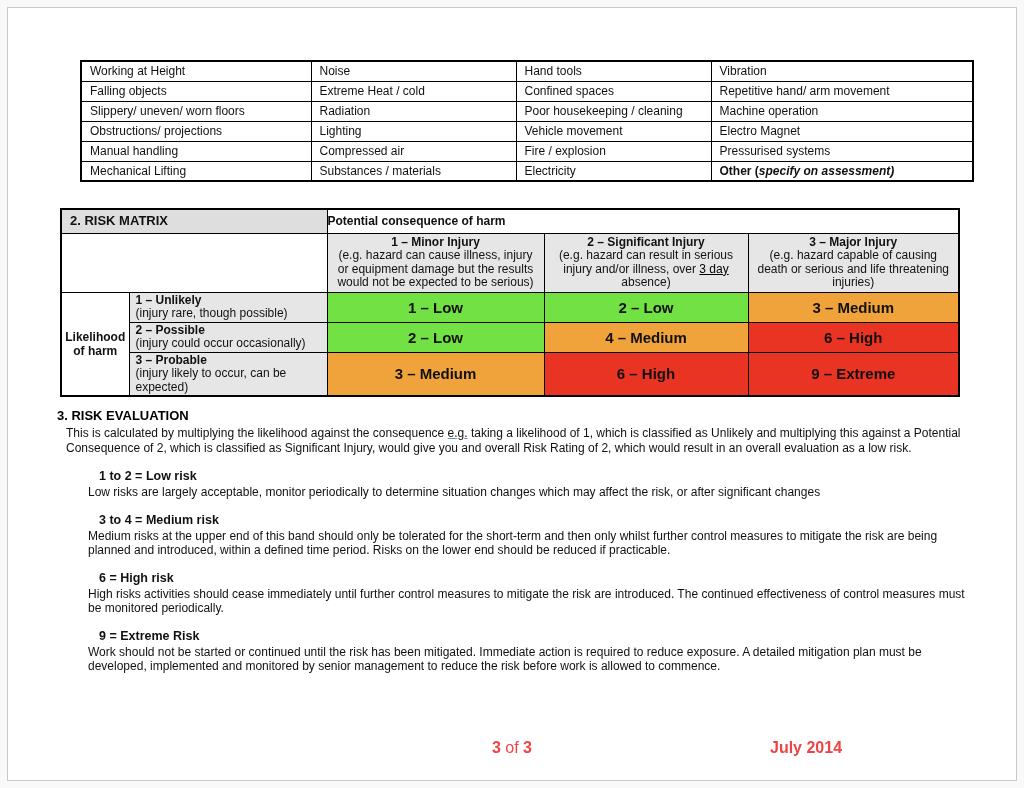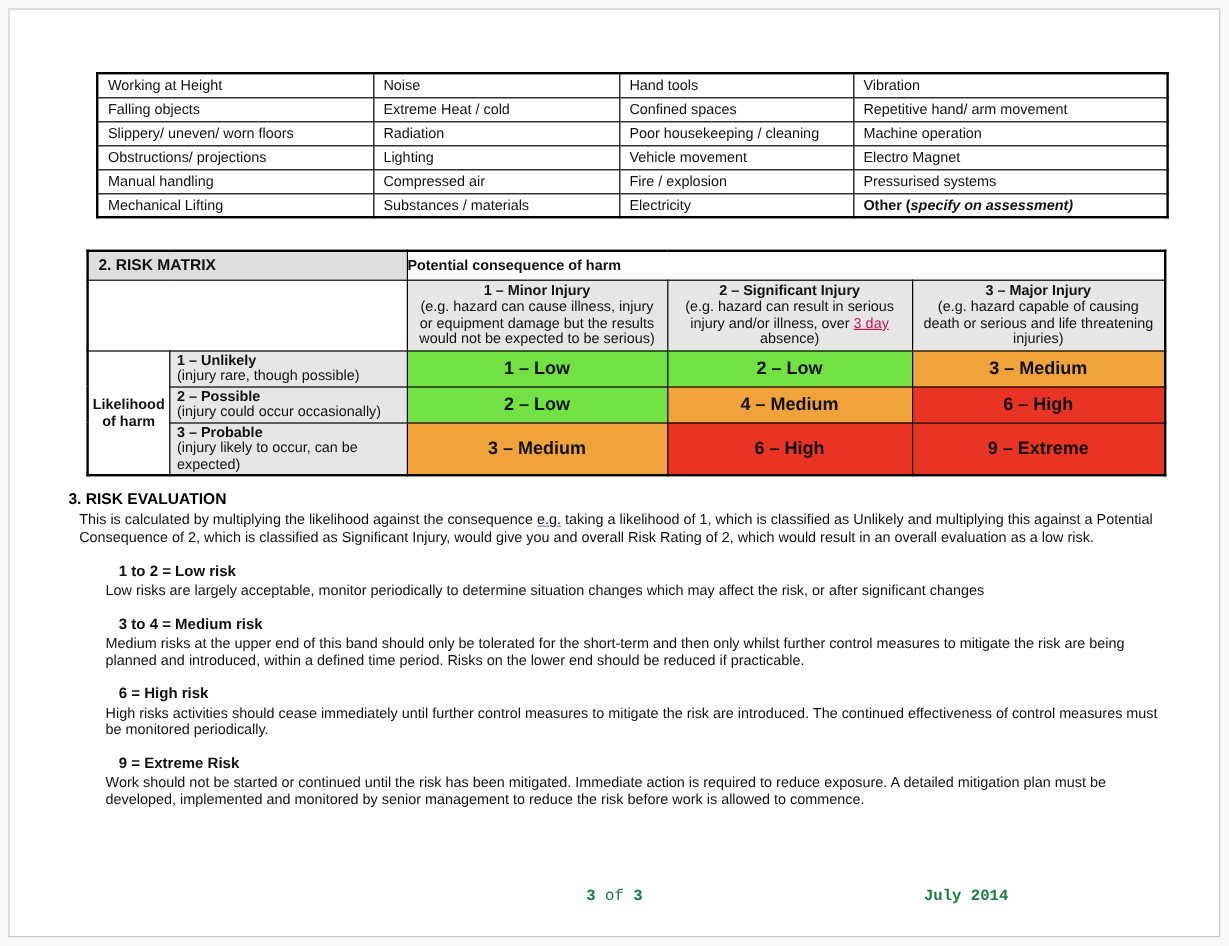--- a/index.html
+++ b/index.html
@@ -37,21 +37,21 @@
     font-size: 12px;
     padding: 2px 8px;
     height: 20px;
     vertical-align: middle;
     background: #fff;
   }
   .hazard-cell.other { font-weight: bold; }
 
   
   .matrix-table {
-    position: absolute; left: 64px; top: 200px;
+    position: absolute; left: 52px; top: 200px;
     width: 898px;
     border: 2px solid #000;
     padding-left: 31px;
   }
   .matrix-table td { border: 1px solid #000; }
   .matrix-label-cell {
     background: #dedede;
     font-size: 13px; font-weight: bold;
     vertical-align: top; text-align: left;
     padding: 3px 8px;
@@ -84,21 +84,21 @@
     margin-left: 25px;
   }
   .likelihood-cell .lik-title { font-weight: bold; display: block; }
   .risk-cell {
     font-size: 15px; font-weight: bold;
     text-align: center; vertical-align: middle;
   }
   .row-h28 { height: 28px; }
   .row-h40 { height: 40px; }
 
-  .doc-link { color: #be185d; text-decoration: underline; cursor: pointer; }
+  .doc-link { color: #000000; text-decoration: underline; cursor: pointer; }
   .eg-mark { text-decoration: underline; text-decoration-color: #6b8fd6; }
 
   
   .section3 {
     position: absolute; left: 49px; top: 400px;
     width: 916px;
   }
   .section3 h2 {
     font-size: 13px; font-weight: bold; color: #000;
     margin-bottom: 3px;
@@ -115,21 +115,21 @@
   }
   .risk-band-body {
     font-size: 12px; line-height: 14.5px;
     margin-left: 31px;
   }
 
   
   .footer {
     position: absolute; left: 0; top: 731px;
     width: 100%; height: 20px;
-    color: #15803d; font-size: 13px; font-family: Liberation Mono, monospace;
+    color: #ef4444; font-size: 16px;
   }
   .page-indicator {
     position: absolute; left: 0; width: 100%;
     text-align: center;
   }
   .page-indicator b { font-weight: bold; }
   .date-label {
     position: absolute; left: 762px;
     font-weight: bold;
   }

